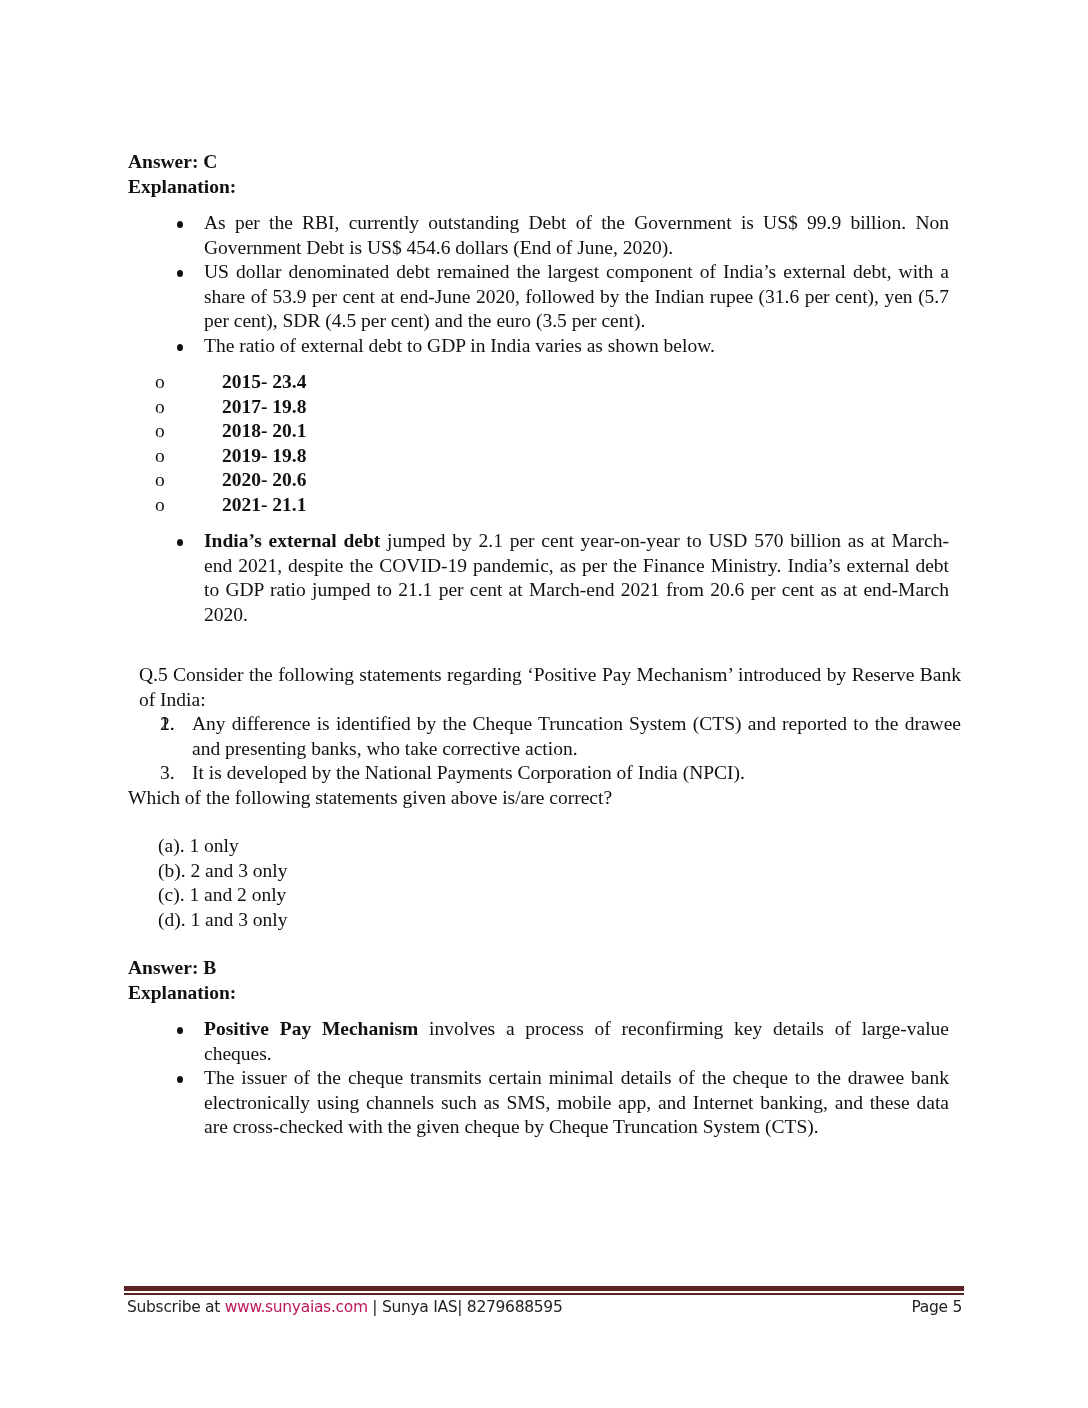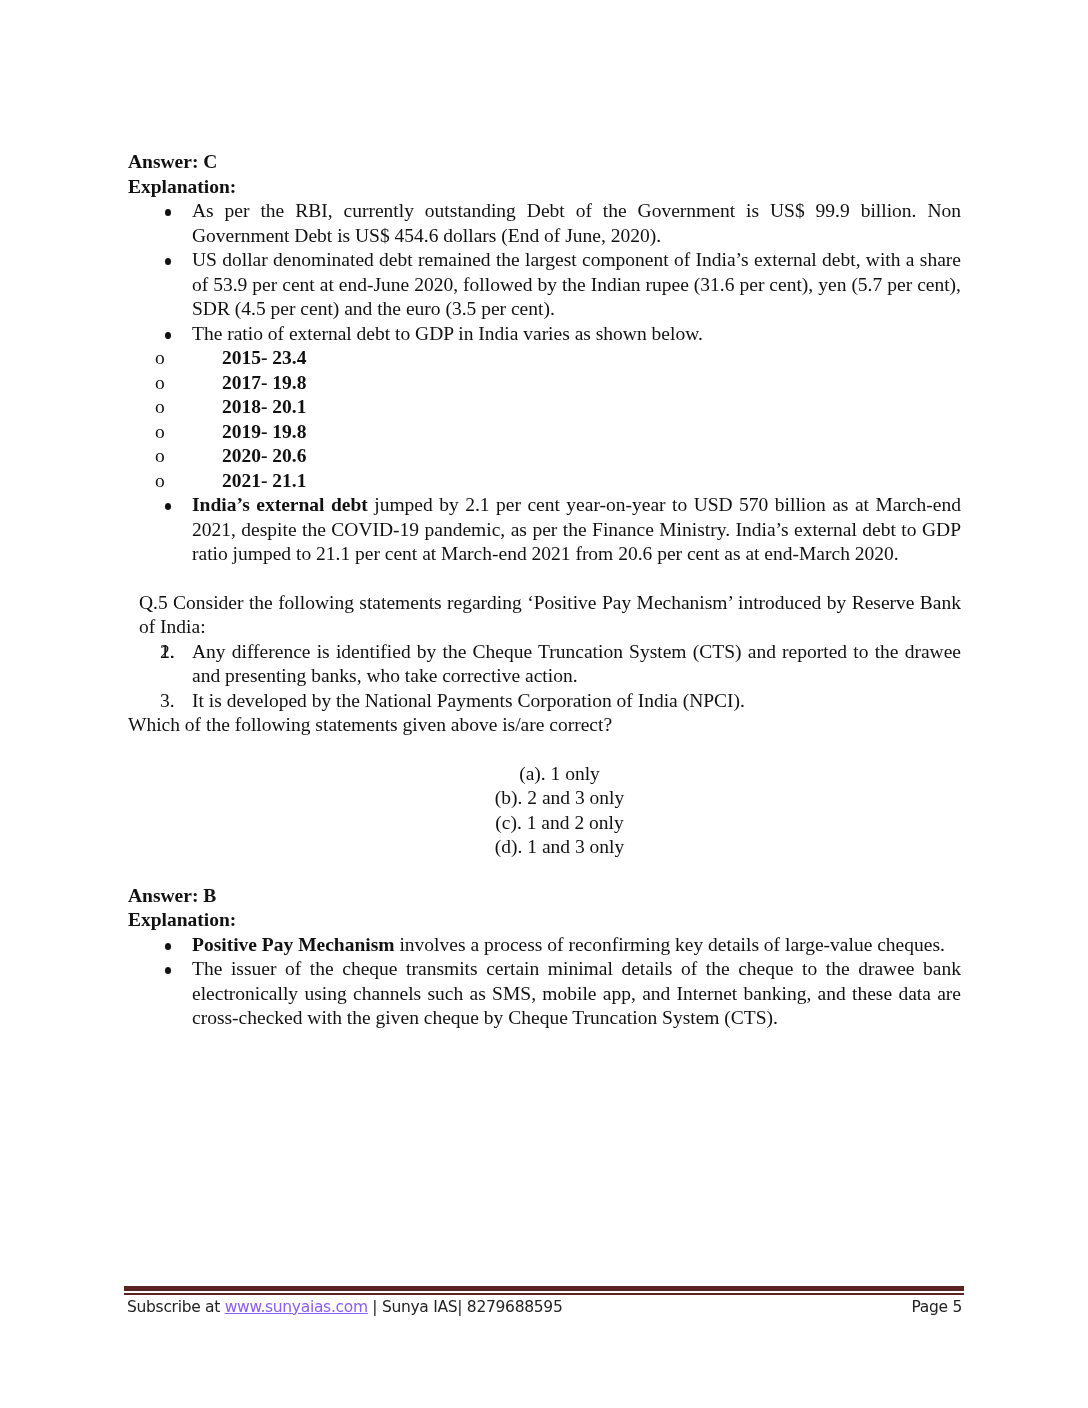--- a/index.html
+++ b/index.html
@@ -2,39 +2,39 @@
 <html><head>
 <meta charset="utf-8">
 <style>
   html, body { margin: 0; padding: 0; background: #ffffff; }
   body { width: 1088px; height: 1408px; position: relative; overflow: hidden;
          font-family: "Liberation Serif", serif; color: #111; font-size: 19.5px; }
   .page { position: absolute; left: 128px; top: 150px; width: 833px; }
   .line { line-height: 24.5px; }
   .bold { font-weight: bold; }
   .just { text-align: justify; margin-left: 11px; }
-  ul.bullets { list-style: none; margin: 0; padding: 0 0 0 64px; }
+  ul.bullets { list-style: none; margin: 12px; padding: 0 0 0 64px; }
   ul.bullets > li { position: relative; line-height: 24.5px; text-align: justify; }
   ul.bullets > li::before { content: ""; position: absolute; left: -27px; top: 10px;
          width: 6px; height: 7px; border-radius: 50%; background: #111; }
   ul.sub { list-style: none; margin: 0; padding: 0 0 0 64px; }
   ul.sub li { position: relative; line-height: 24.5px; font-weight: bold; padding-left: 30px; }
   ul.sub li .o { position: absolute; left: -37px; font-weight: normal; }
   ol.nums { list-style: none; margin: 0; padding: 0 0 0 64px; }
   ol.nums li { position: relative; line-height: 24.5px; text-align: justify; }
   ol.nums li .n { position: absolute; left: -32px; }
   .opts { margin: 0; padding: 0 0 0 30px; }
-  .opts div { line-height: 24.5px; text-align: center; }
+  .opts div { line-height: 24.5px; }
   .gap-sm { height: 24px; }
   .gap-md { height: 24px; }
   .footer-rule1 { position: absolute; left: 124px; top: 1286px; width: 840px; height: 5px; background: #5c2323; }
   .footer-rule2 { position: absolute; left: 124px; top: 1293px; width: 840px; height: 1.5px; background: #5c2323; }
   .footer { position: absolute; left: 127px; top: 1298px; width: 835px;
             font-family: "DejaVu Sans", sans-serif; font-size: 15.5px; color: #222; letter-spacing: -0.3px; }
-  .footer a { color: #8b5cf6; text-decoration: underline; }
+  .footer a { color: #be185d; }
   .footer .right { position: absolute; right: 0; top: 0; }
 </style>
 </head>
 <body>
 
 <div class="page">
 
   <div class="line bold">Answer: C</div>
   <div class="line bold">Explanation:</div>
 

